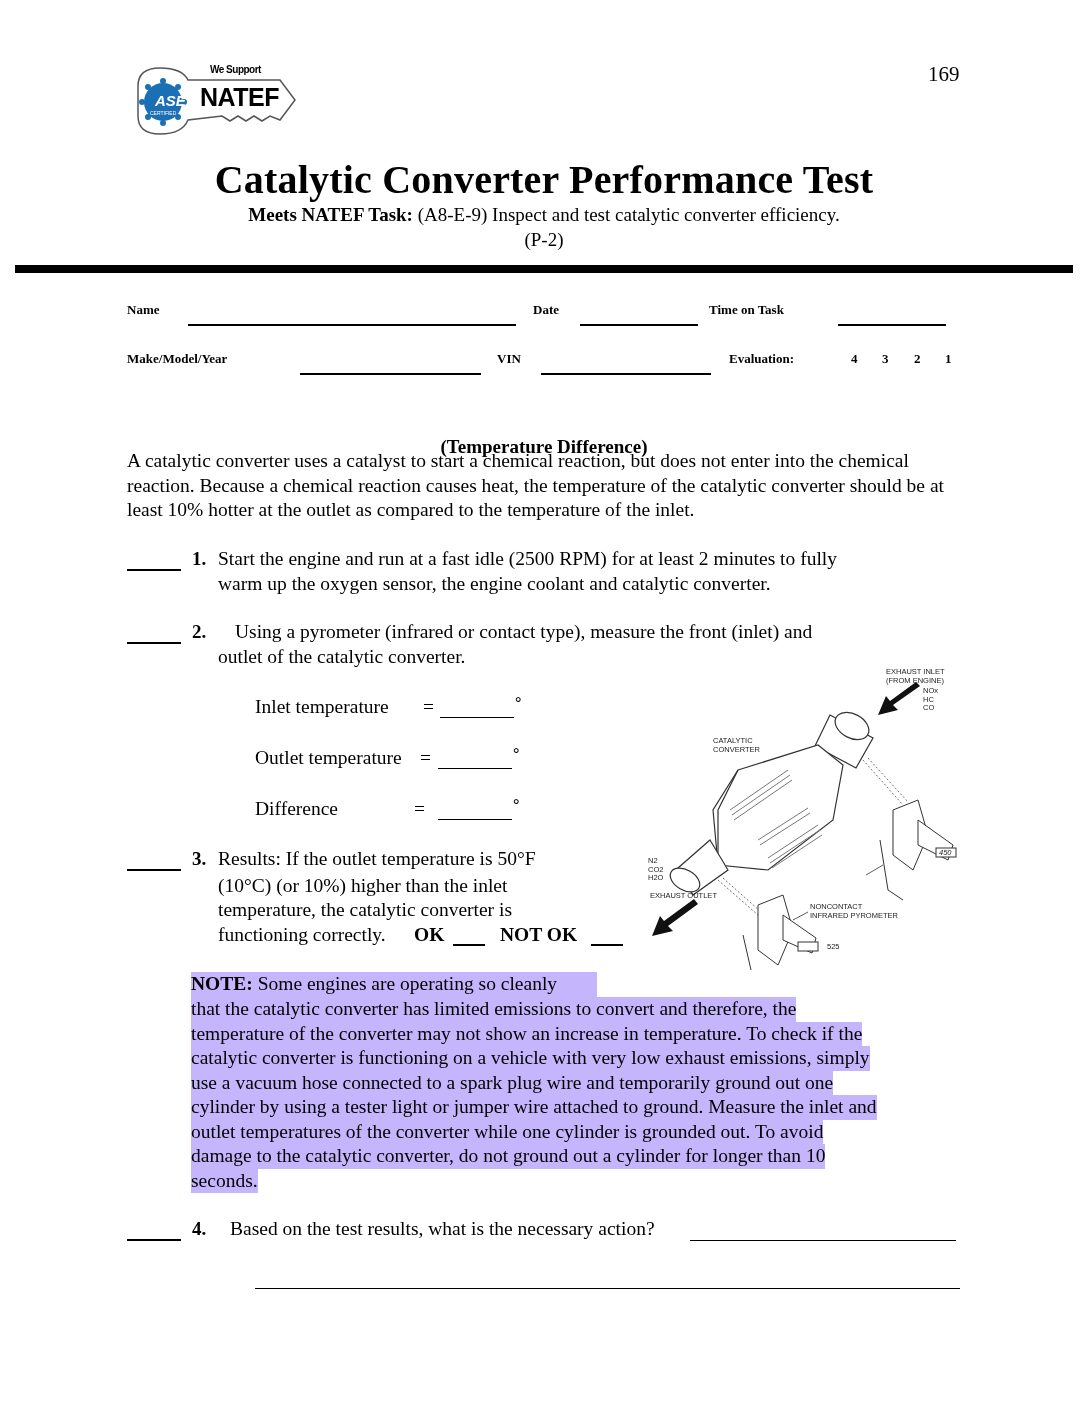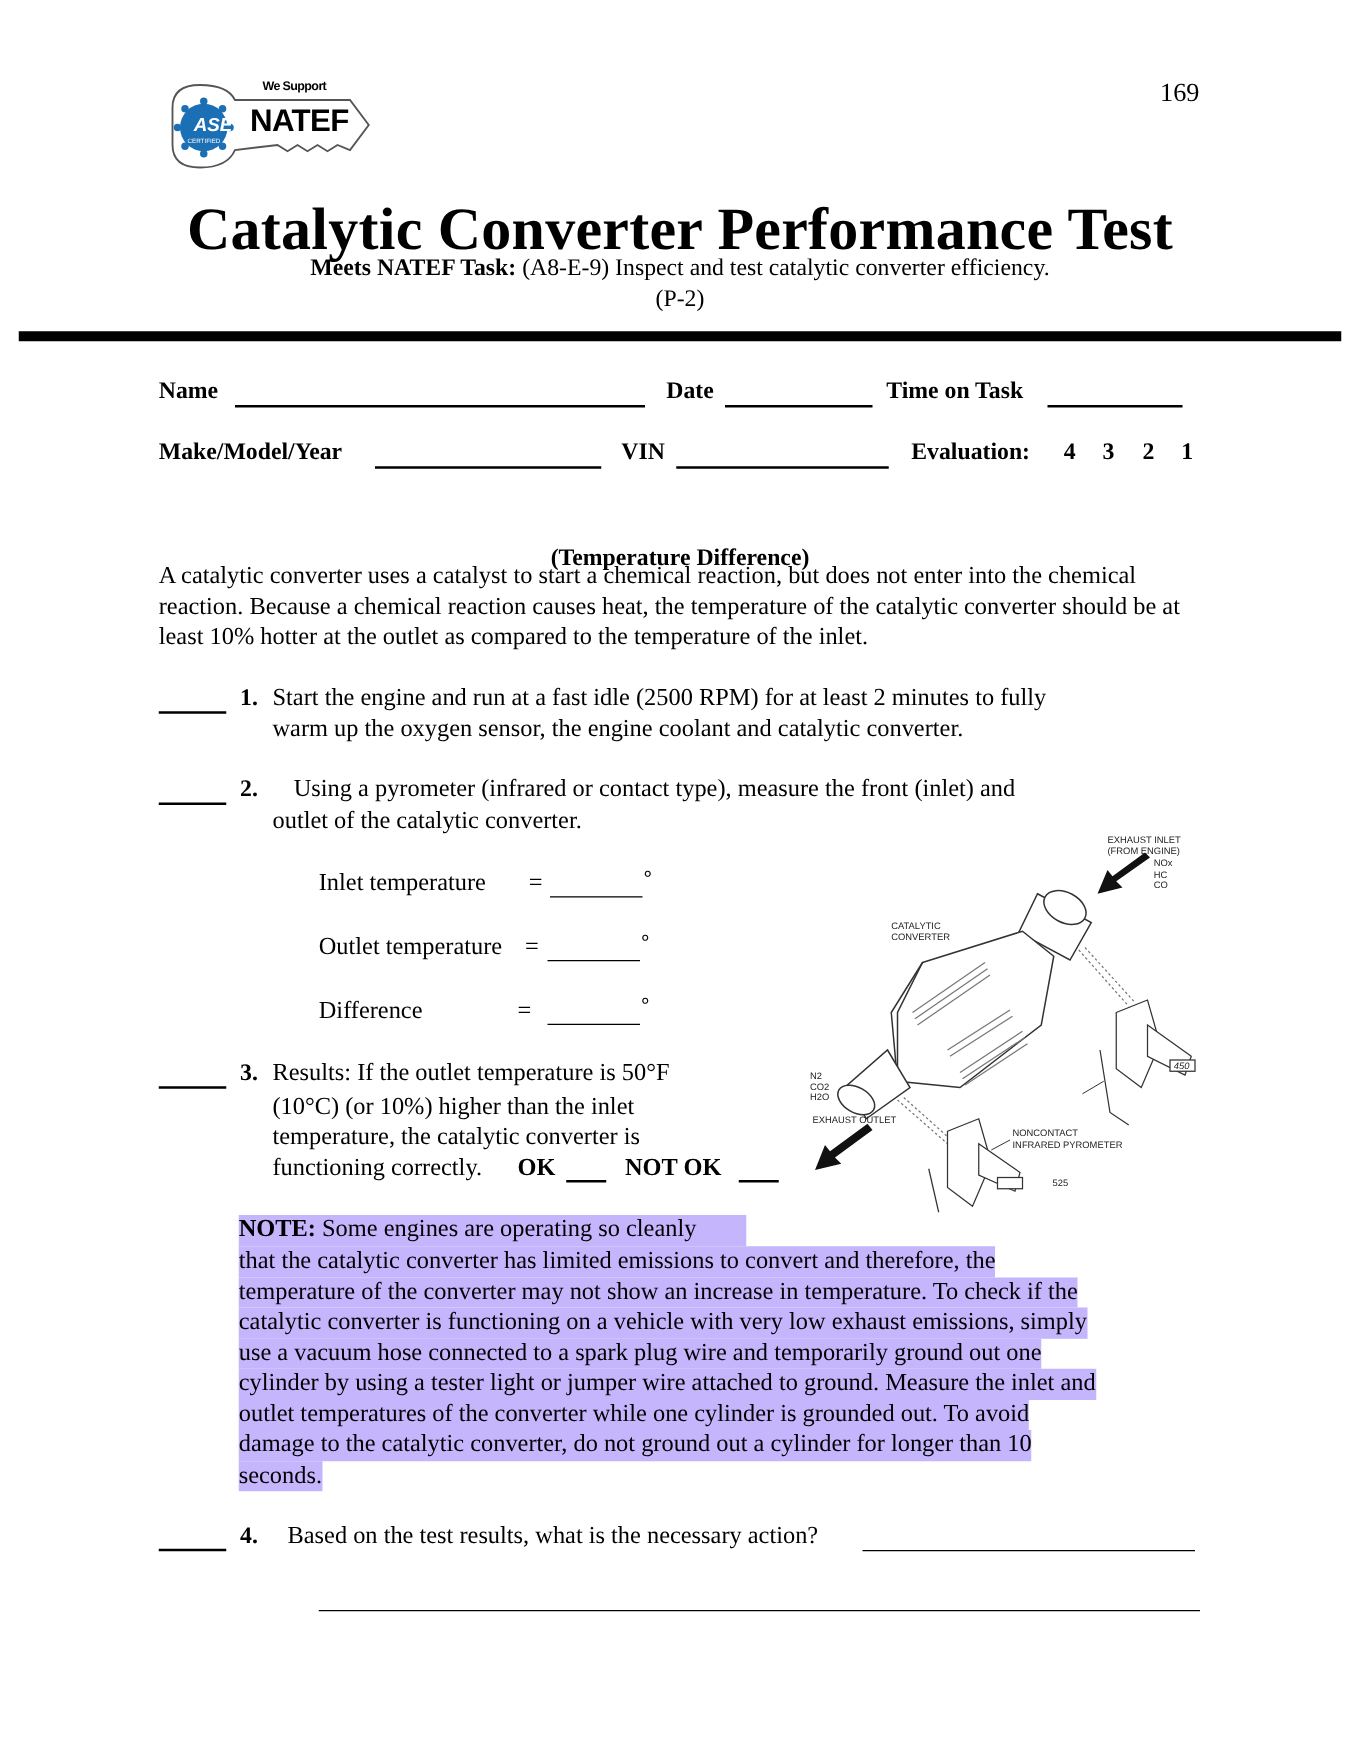--- a/index.html
+++ b/index.html
@@ -1,26 +1,26 @@
 <!DOCTYPE html>
 <html><head>
   <meta charset="utf-8">
   <style>
     html, body { margin: 0; padding: 0; background: #ffffff; }
     body { width: 1088px; height: 1408px; position: relative; overflow: hidden;
            font-family: "Liberation Serif", "DejaVu Serif", serif; color: #000; }
     .abs { position: absolute; }
     .page-number { left: 928px; top: 62px; font-size: 21px; }
     .logo { left: 130px; top: 58px; width: 172px; height: 90px; }
-    .title { left: 0; width: 1088px; top: 156px; text-align: center; font-size: 48px; font-weight: bold; letter-spacing: 0.2px; }
+    .title { left: 0; width: 1088px; top: 156px; text-align: center; font-size: 40px; font-weight: bold; letter-spacing: 0.2px; }
     .subtitle { left: 0; width: 1088px; top: 204px; text-align: center; font-size: 19px; }
     .subtitle b { font-weight: bold; }
     .subtitle2 { left: 0; width: 1088px; top: 229px; text-align: center; font-size: 19px; }
     .rule { left: 15px; width: 1058px; top: 265px; height: 8px; background: #000; }
-    .field-label { font-size: 19px; font-weight: bold; }
+    .field-label { font-size: 13px; font-weight: bold; }
     .blank { border-bottom: 2px solid #000; height: 20px; }
     .section-heading { left: 0; width: 1088px; top: 400px; text-align: center; font-size: 19px; font-weight: bold; margin-top: 36px; }
     .para { left: 127px; top: 449px; width: 830px; font-size: 19.5px; line-height: 24.5px; }
     .check-blank { width: 54px; border-bottom: 2px solid #000; height: 20px; }
     .step-num { font-size: 19px; font-weight: bold; }
     .step-text { font-size: 19.5px; line-height: 24.5px; }
     .meas-label { font-size: 19.5px; }
     .meas-blank { width: 74px; border-bottom: 1.5px solid #000; height: 20px; }
     .degree { font-size: 16px; font-weight: bold; }
     .note-bg { background: #c4b5fd; }
@@ -187,21 +187,21 @@
     <div>N2</div>
     <div>CO2</div>
     <div>H2O</div>
   </div>
   <div class="abs illus-label" style="left:32px;top:232px;">EXHAUST OUTLET</div>
   <div class="abs illus-label" style="left:192px;top:243px;">
     <div>NONCONTACT</div>
     <div>INFRARED PYROMETER</div>
   </div>
   <div class="abs illus-label" style="left:321px;top:189px;font-style:italic;">450</div>
-  <div class="abs illus-label" style="left:198px;top:283px;padding-left:26px;">525</div>
+  <div class="abs illus-label" style="left:183px;top:283px;padding-left:26px;">525</div>
 </div>
 
 <div class="abs note note-bg" style="left:191px;top:972px;width:406px;height:25px;">
   <b>NOTE:</b><span>  Some engines are operating so cleanly</span>
 </div>
 <div class="abs note" style="left:191px;top:997px;">
   <div class="note-bg" style="display:inline-block;">that the catalytic converter has limited emissions to convert and therefore, the</div><br>
   <div class="note-bg" style="display:inline-block;">temperature of the converter may not show an increase in temperature.  To check if the</div><br>
   <div class="note-bg" style="display:inline-block;">catalytic converter is functioning on a vehicle with very low exhaust emissions, simply</div><br>
   <div class="note-bg" style="display:inline-block;">use a vacuum hose connected to a spark plug wire and temporarily ground out one</div><br>

